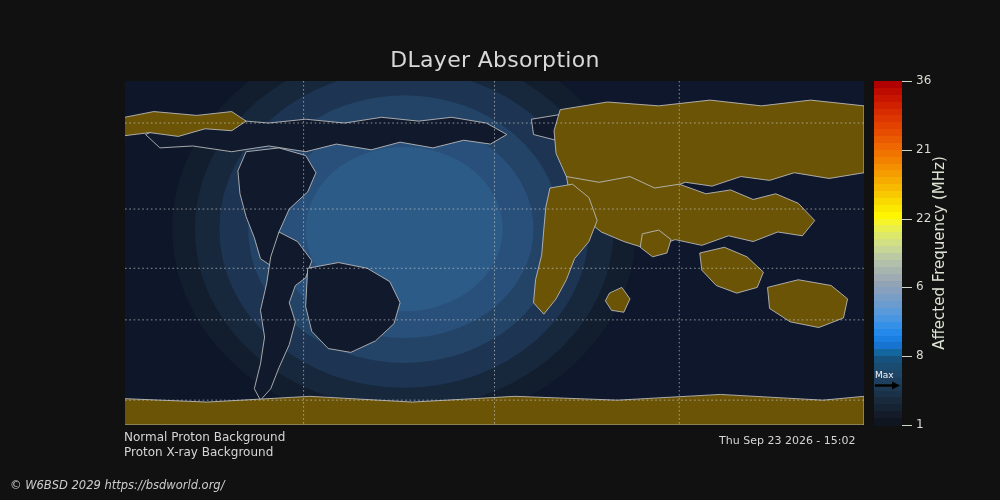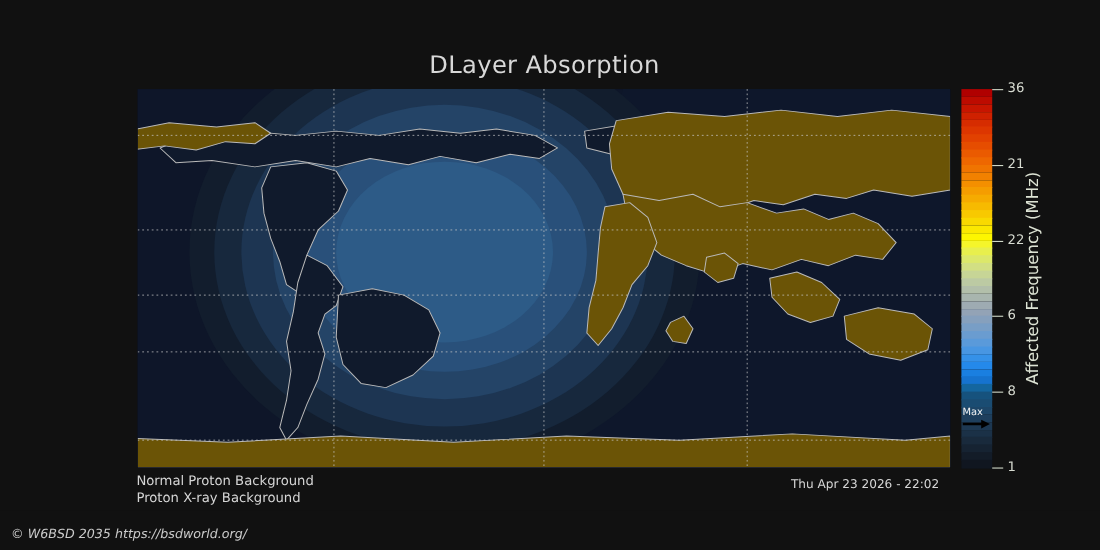--- a/index.html
+++ b/index.html
@@ -205,15 +205,15 @@
       <div class="tick" style="top: 425px;"></div>
       <div class="ticklabel" style="top: 425px;">1</div>
     </div>
 
   <div id="cblabel">
     <span>Affected Frequency (MHz)</span>
   </div>
 
   <div class="note" id="note1">Normal Proton Background</div>
   <div class="note" id="note2">Proton X-ray Background</div>
-  <div id="stamp">Thu Apr 23 2026 - 22:02</div>
-  <div id="credit">© W6BSD 2035 https://bsdworld.org/</div>
+  <div id="stamp">Thu Sep 23 2026 - 15:02</div>
+  <div id="credit">© W6BSD 2029 https://bsdworld.org/</div>
 </div>
 
 </body></html>

